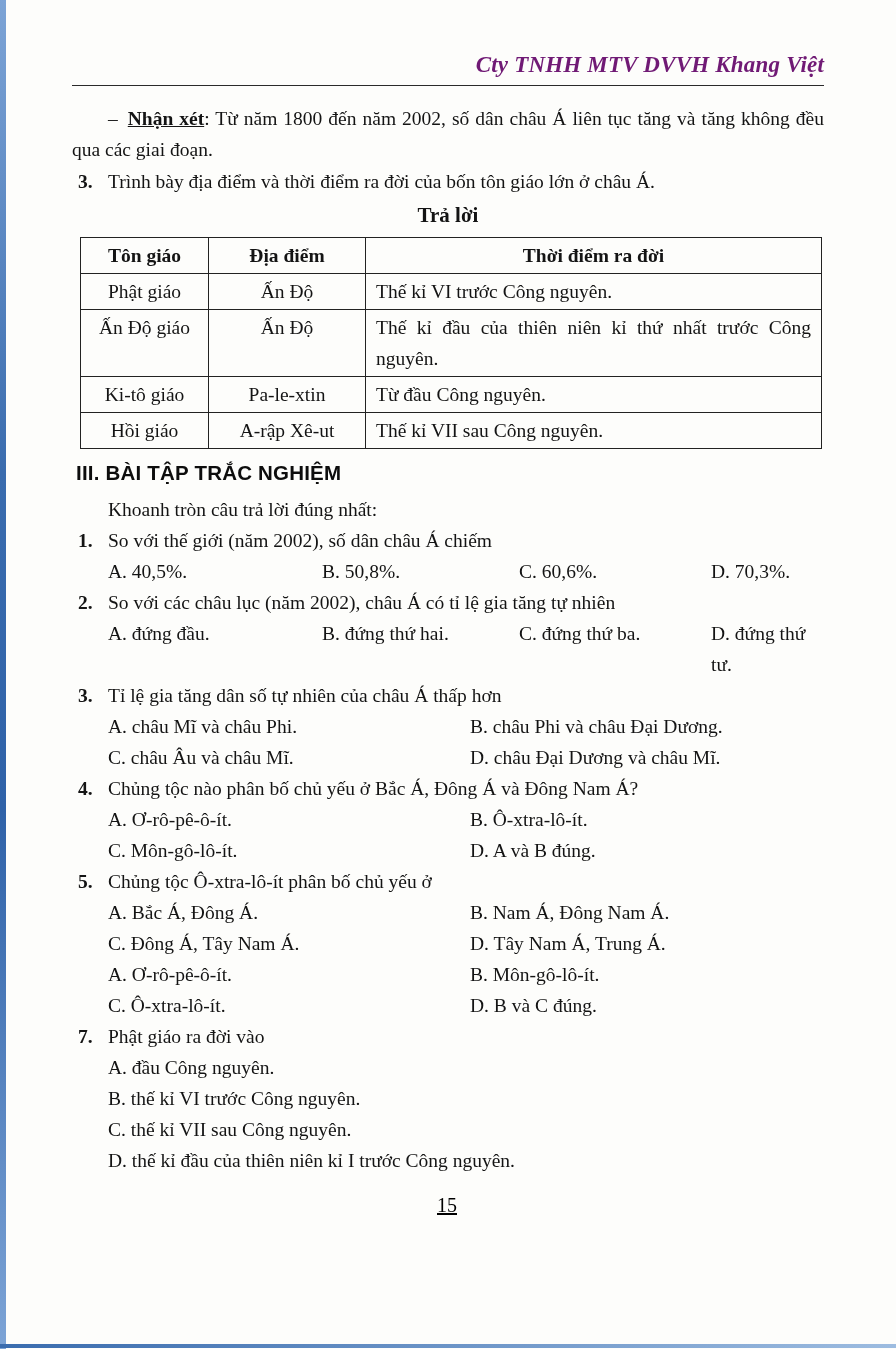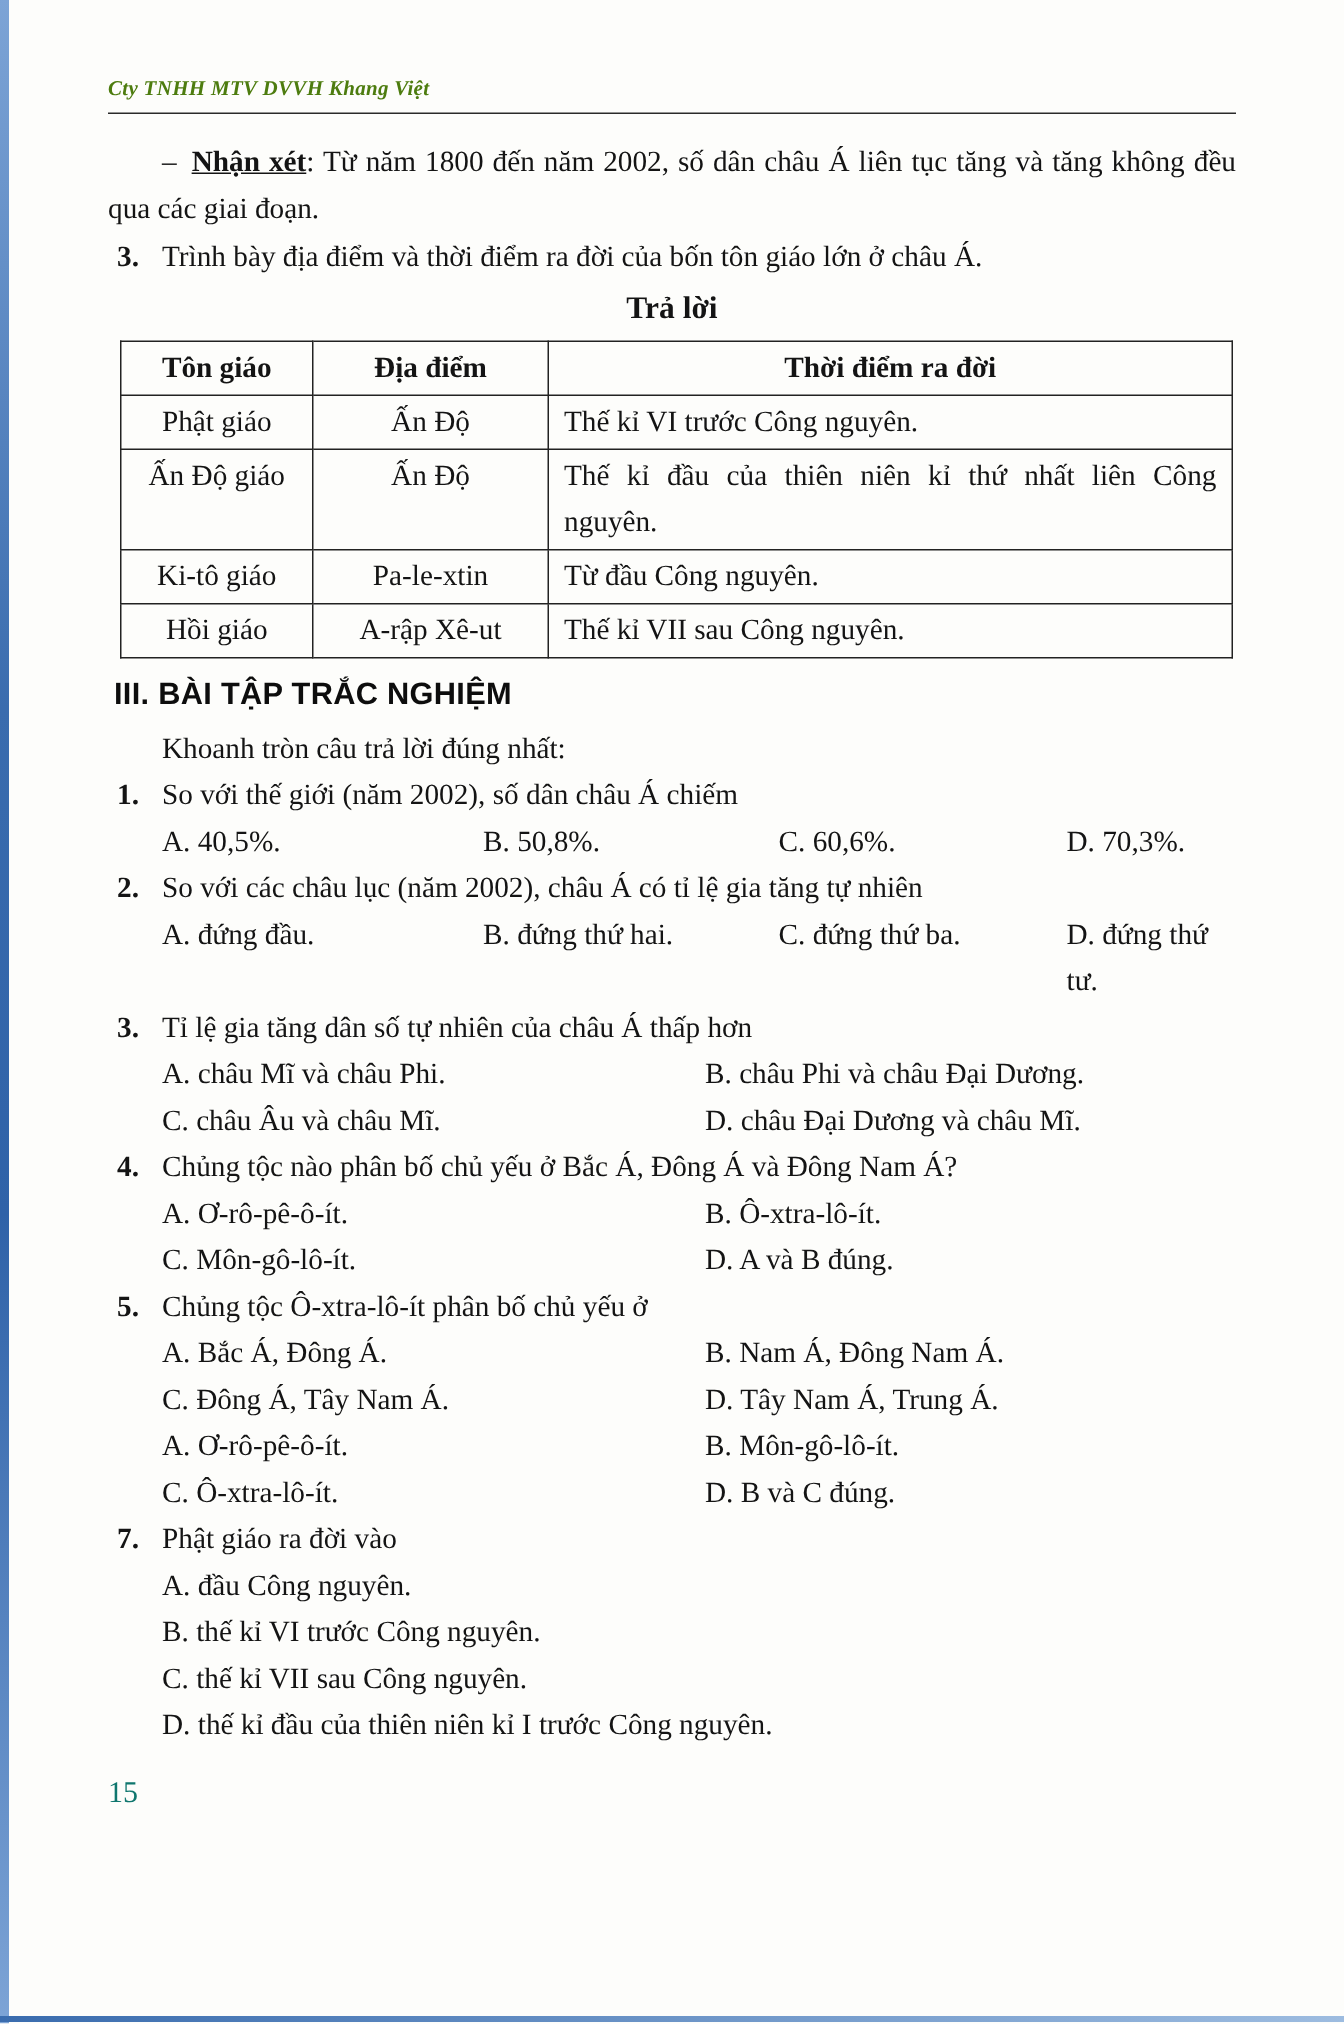--- a/index.html
+++ b/index.html
@@ -13,22 +13,22 @@
     position:absolute; left:0; top:0; width:6px; height:100%;
     background:linear-gradient(180deg,#7da4d6 0%,#3a6cae 35%,#2f62a8 60%,#7da4d6 100%);
   }
   .edge-bottom {
     position:absolute; left:0; bottom:1px; width:100%; height:4px;
     background:linear-gradient(90deg,#3a6cae,#9dbce0);
   }
   .page-inner { padding:52px 72px 0 72px; }
 
   .header-row {
-    text-align:left; font-style:italic; font-weight:bold;
-    color:#4d7c0f; font-size:14px; padding-bottom:7px; letter-spacing:0.2px;
+    text-align:right; font-style:italic; font-weight:bold;
+    color:#701a75; font-size:23px; padding-bottom:7px; letter-spacing:0.2px;
   }
   .header-rule { border:none; border-top:1.7px solid #2a2a2a; margin-bottom:17px; }
   .bold { font-weight:bold; }
   .underline { text-decoration:underline; }
 
   .remark { text-indent:36px; line-height:31px; text-align:justify; }
   .remark .dash { margin-right:10px; }
 
   .numbered { line-height:31px; margin-top:1px; }
   .num-label { display:inline-block; width:30px; font-weight:bold; margin-left:6px; }
@@ -61,22 +61,22 @@
   .opts-row4 { display:flex; line-height:31px;gap:22px; }
   .opts-row4 .opt:nth-child(1){ width:192px; }
   .opts-row4 .opt:nth-child(2){ width:175px; }
   .opts-row4 .opt:nth-child(3){ width:170px; }
   .opts-row4 .opt:nth-child(4){ flex:1; }
 
   .opts-grid2 { display:grid; grid-template-columns:362px 1fr; line-height:31px; }
   .opts-stack .opt { display:block; line-height:31px; }
 
   .page-number {
-    text-align:left; color:#0f766e; font-size:20px; line-height:30px;
-    margin-top:14px; padding-right:2px;
+    text-align:center; color:#000000; font-size:20px; line-height:30px;
+    margin-top:14px; padding-right:2px;text-decoration:underline;
   }
 </style>
 </head>
 <body>
 
 <div class="edge-left"></div>
 <div class="edge-bottom"></div>
 
 <div class="page-inner">
 
@@ -102,21 +102,21 @@
       <th>Thời điểm ra đời</th>
     </tr>
     <tr>
       <td class="c">Phật giáo</td>
       <td class="c">Ấn Độ</td>
       <td>Thế kỉ VI trước Công nguyên.</td>
     </tr>
     <tr>
       <td class="c">Ấn Độ giáo</td>
       <td class="c">Ấn Độ</td>
-      <td class="j">Thế kỉ đầu của thiên niên kỉ thứ nhất liên Công nguyên.</td>
+      <td class="j">Thế kỉ đầu của thiên niên kỉ thứ nhất trước Công nguyên.</td>
     </tr>
     <tr>
       <td class="c">Ki-tô giáo</td>
       <td class="c">Pa-le-xtin</td>
       <td>Từ đầu Công nguyên.</td>
     </tr>
     <tr>
       <td class="c">Hồi giáo</td>
       <td class="c">A-rập Xê-ut</td>
       <td>Thế kỉ VII sau Công nguyên.</td>

